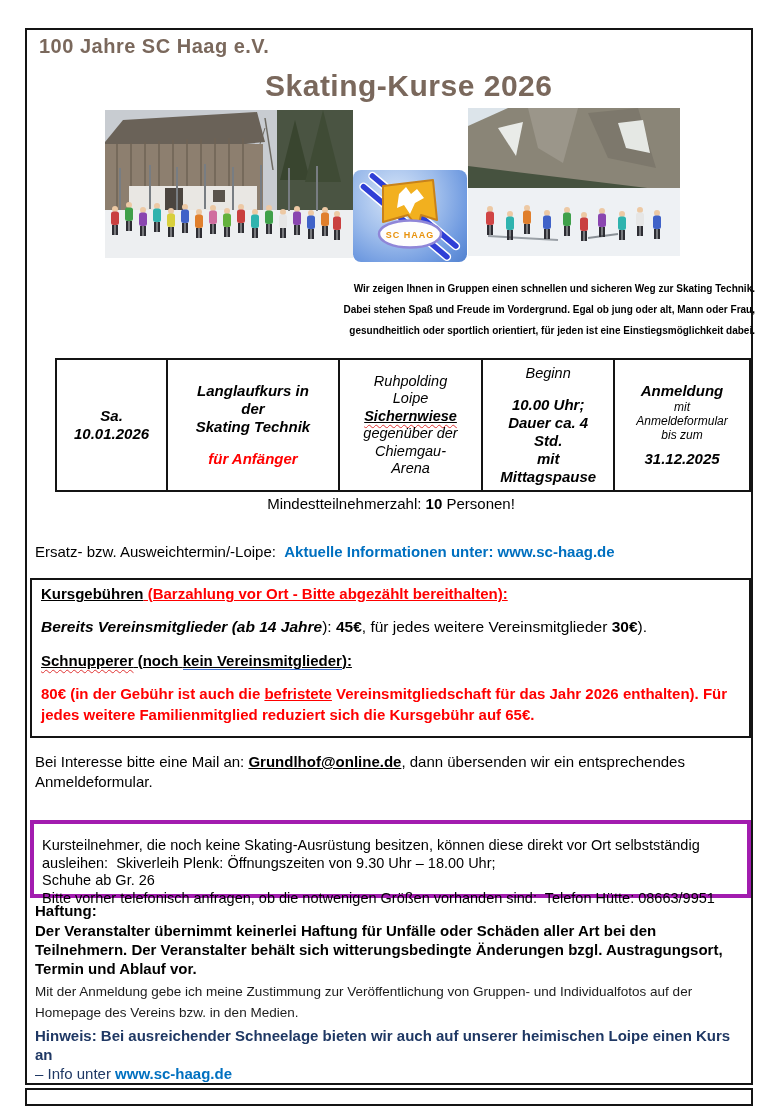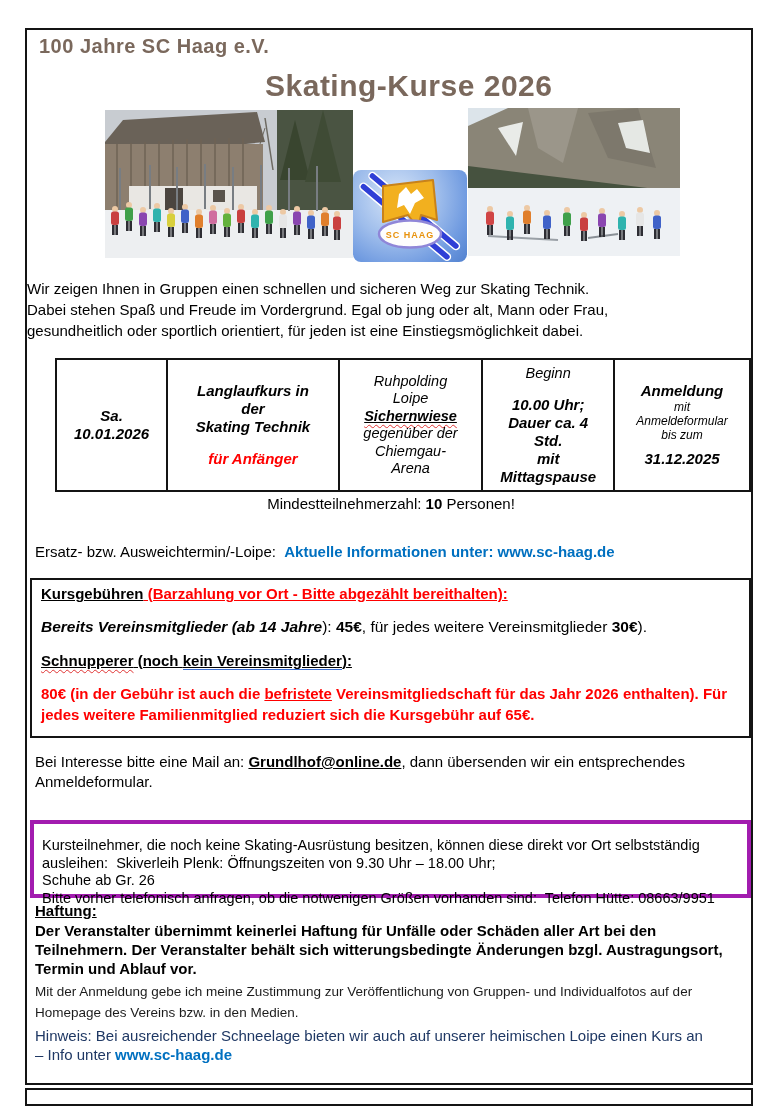--- a/index.html
+++ b/index.html
@@ -23,21 +23,21 @@
   .title2 { left:238px; top:39px; font-size:30px; font-weight:bold; color:#7a685c; letter-spacing:.5px; }
 
   .photo { overflow:hidden; }
   .photo-left { left:78px; top:80px; width:248px; height:148px; }
   .photo-right { left:441px; top:78px; width:212px; height:148px; }
   .club-logo {
     left:326px; top:140px; width:114px; height:92px; border-radius:8px; overflow:hidden;
     background: radial-gradient(circle at 38% 30%, #d8e6f8 0%, #9dbceb 45%, #6f9ae0 75%, #5181cf 100%);
   }
 
-  .intro { left:0; top:248px; width:728px; text-align:left; font-weight:normal; font-size:15px; line-height:21px; }
+  .intro { left:0; top:248px; width:728px; text-align:right; font-weight:bold; font-size:10px; line-height:21px; }
 
   table.course-table { position:absolute; left:28px; top:328px; border-collapse:collapse; table-layout:fixed; }
   table.course-table td {
     border:2px solid #141414; text-align:center; vertical-align:middle;
     padding:4px 17px; height:118px; font-size:15px; line-height:18px;
   }
   .bi { font-weight:bold; font-style:italic; }
   .it { font-style:italic; }
   .red { color:#ff0000; }
   .cell-gap { height:14px; }
@@ -63,26 +63,26 @@
 
   .contact { left:8px; top:722px; width:712px; font-size:15px; line-height:20px; }
   .email-link { color:#000000; font-weight:bold; text-decoration:underline; cursor:pointer; }
 
   .rental-box {
     left:3px; top:790px; width:721px; height:78px;
     border:4px solid #a21caf; padding:13px 8px; font-size:14.5px; line-height:17.5px;
   }
 
   .liability { left:8px; top:872px; width:714px; }
-  .liability h4 { margin:0 0 2px 0; font-size:15px; text-decoration:underline; }
+  .liability h4 { margin:0 0 2px 0; font-size:15px; }
   .liability .bold-p { margin:0; font-weight:bold; font-size:15px; line-height:19px; }
   .liability .consent { margin:3px 0 0 0; font-size:13.5px; line-height:21px; color:#1c1c1c; width:700px; }
 
   .notice { left:8px; top:996px; width:714px; font-size:15px; line-height:19px; color:#1f3864; }
-  .notice .bold-line { font-weight:normal; }
+  .notice .bold-line { font-weight:bold; }
   .sc-link { color:#0070c0; font-weight:bold; cursor:pointer; }
   a { text-decoration:none; color:inherit; }
 </style>
 </head>
 <body>
 
 <div class="sheet">
 
   <div class="abs title1">100 Jahre SC Haag e.V.</div>
   <div class="abs title2">Skating-Kurse 2026</div>

